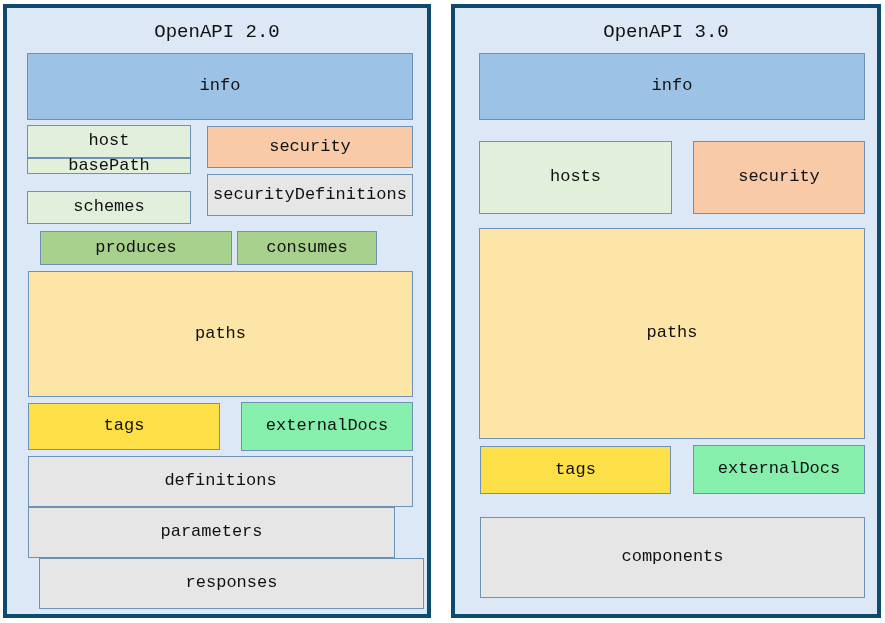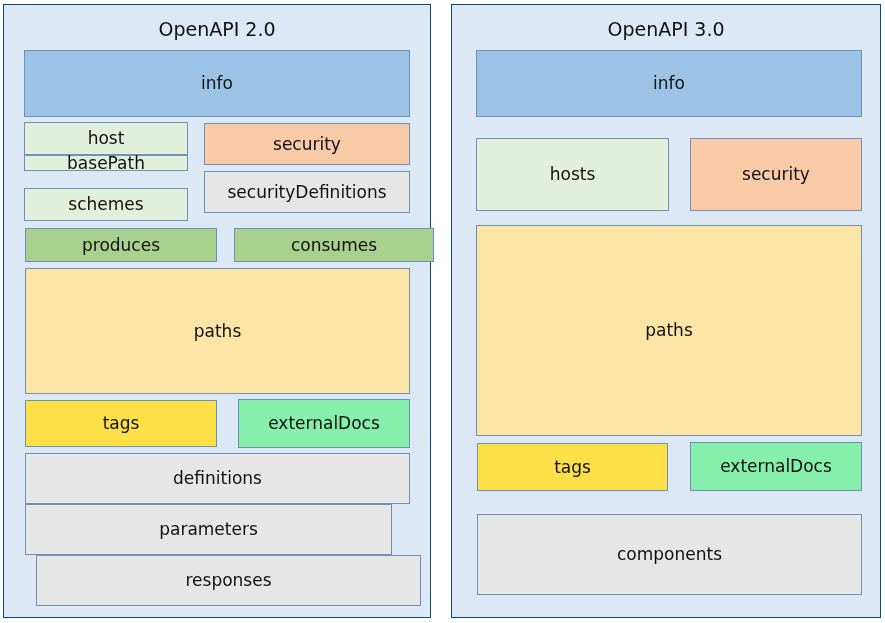--- a/index.html
+++ b/index.html
@@ -17,22 +17,23 @@
   #diagram {
     position: absolute;
     left: 0; top: 0;
     width: 885px;
     height: 623px;
     background: #ffffff;
   }
   .panel {
     position: absolute;
     background: #dce8f6;
-    border: 1px solid #0c4a6e;
+    border: 4px solid #0c4a6e;
     box-sizing: border-box;
+    font-family: Liberation Mono, monospace;
   }
   .panel-title {
     position: absolute;
     left: 0;
     right: 0;
     text-align: center;
     font-size: 19px;
     color: #111111;
     line-height: 1;
     white-space: nowrap;
@@ -74,23 +75,23 @@
     <div class="node c-green-light" style="left:20px; top:117px; width:164px; height:33px;">host</div>
 
     <div class="node c-green-light" style="left:20px; top:150px; width:164px; height:16px;">basePath</div>
 
     <div class="node c-green-light" style="left:20px; top:183px; width:164px; height:33px;">schemes</div>
 
     <div class="node c-peach" style="left:200px; top:118px; width:206px; height:42px;">security</div>
 
     <div class="node c-gray" style="left:200px; top:166px; width:206px; height:42px;">securityDefinitions</div>
 
-    <div class="node c-green" style="left:21px; top:223px; width:192px; height:34px;">produces</div>
+    <div class="node c-green" style="left:33px; top:223px; width:192px; height:34px;">produces</div>
 
-    <div class="node c-green" style="left:230px; top:223px; width:200px; height:34px;">consumes</div>
+    <div class="node c-green" style="left:230px; top:223px; width:140px; height:34px;">consumes</div>
 
     <div class="node c-yellow" style="left:21px; top:263px; width:385px; height:126px;">paths</div>
 
     <div class="node c-gold" style="left:21px; top:395px; width:192px; height:47px;">tags</div>
 
     <div class="node c-orange" style="left:234px; top:394px; width:172px; height:49px;">externalDocs</div>
 
     <div class="node c-gray" style="left:21px; top:448px; width:385px; height:51px;">definitions</div>
 
     <div class="node c-gray" style="left:21px; top:499px; width:367px; height:51px;">parameters</div>

